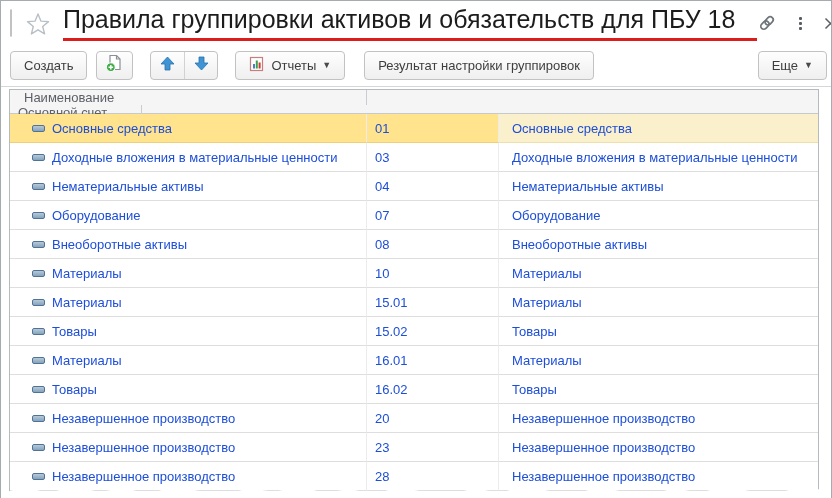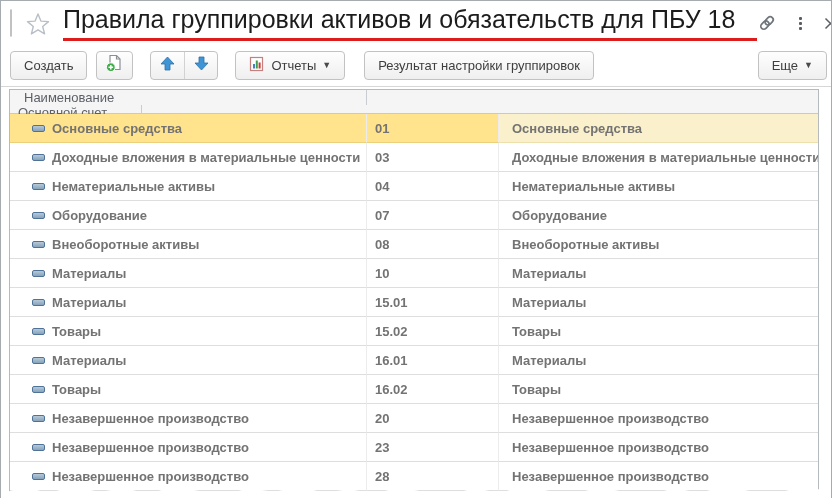--- a/index.html
+++ b/index.html
@@ -84,21 +84,21 @@
     background: #fff;
     font-size: 13px;
   }
   .thead { display: flex; height: 24px; background: #f5f5f5; border-bottom: 1px solid #c6cacd; color: #5c6066; flex-direction: column; }
   .th { display: flex; align-items: center; }
   .th.c1 { width: 357px; padding-left: 14px; border-right: 1px solid #c9cdd1; }
   .th.c2 { width: 132px; padding-left: 8px;  border-right: 1px solid #c9cdd1; }
   .th.c3 { flex: 1; padding-left: 13px; font-weight: bold; }
 
   .tr { display: flex; height: 29px; cursor: pointer; }
-  .td { display: flex; align-items: center; border-bottom: 1px solid #dedede; color: #737373; overflow: hidden; white-space: nowrap; font-weight: bold; }
+  .td { display: flex; align-items: center; border-bottom: 1px solid #dedede; color: #1d4ed8; overflow: hidden; white-space: nowrap; }
   .td.c1 { width: 357px; padding-left: 22px; border-right: 1px solid #ececec; }
   .td.c2 { width: 132px; padding-left: 8px;  border-right: 1px solid #ececec; }
   .td.c3 { flex: 1; padding-left: 13px; }
   .item-icon {
     width: 13px; height: 7px; margin-right: 7px; flex: none;
     border: 1px solid #4f7398; border-radius: 2px;
     background: linear-gradient(#b7c9d8, #86a3bb);
   }
   .tr.selected .td.c1, .tr.selected .td.c2 { background: var(--sel, #ffe38d); border-bottom-color: #ecd07c; }
   .tr.selected .td.c3 { background: var(--sel-light, #fbf0cc); border-bottom-color: #eee0ad; }

